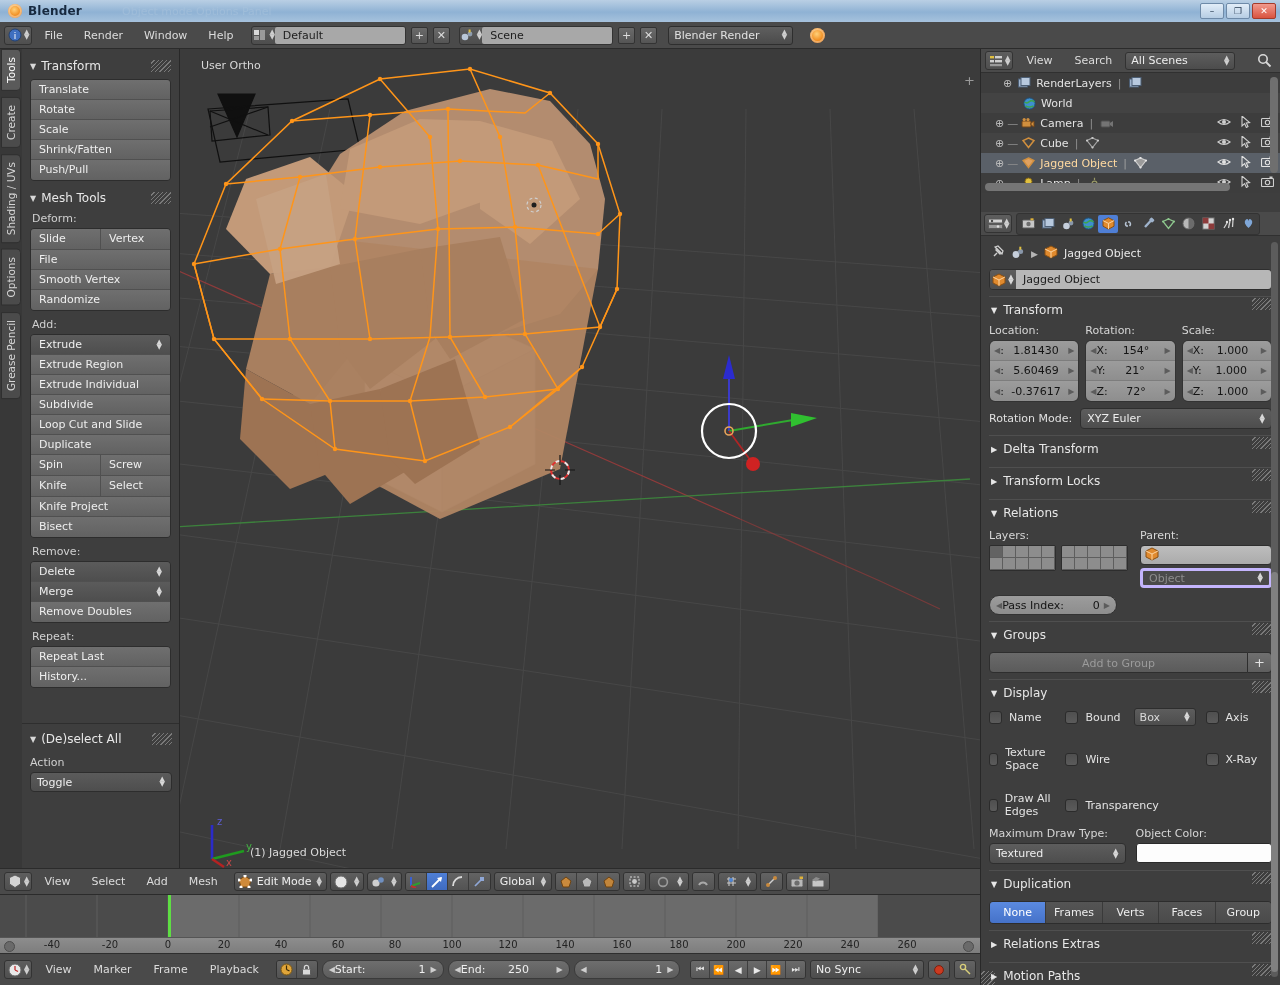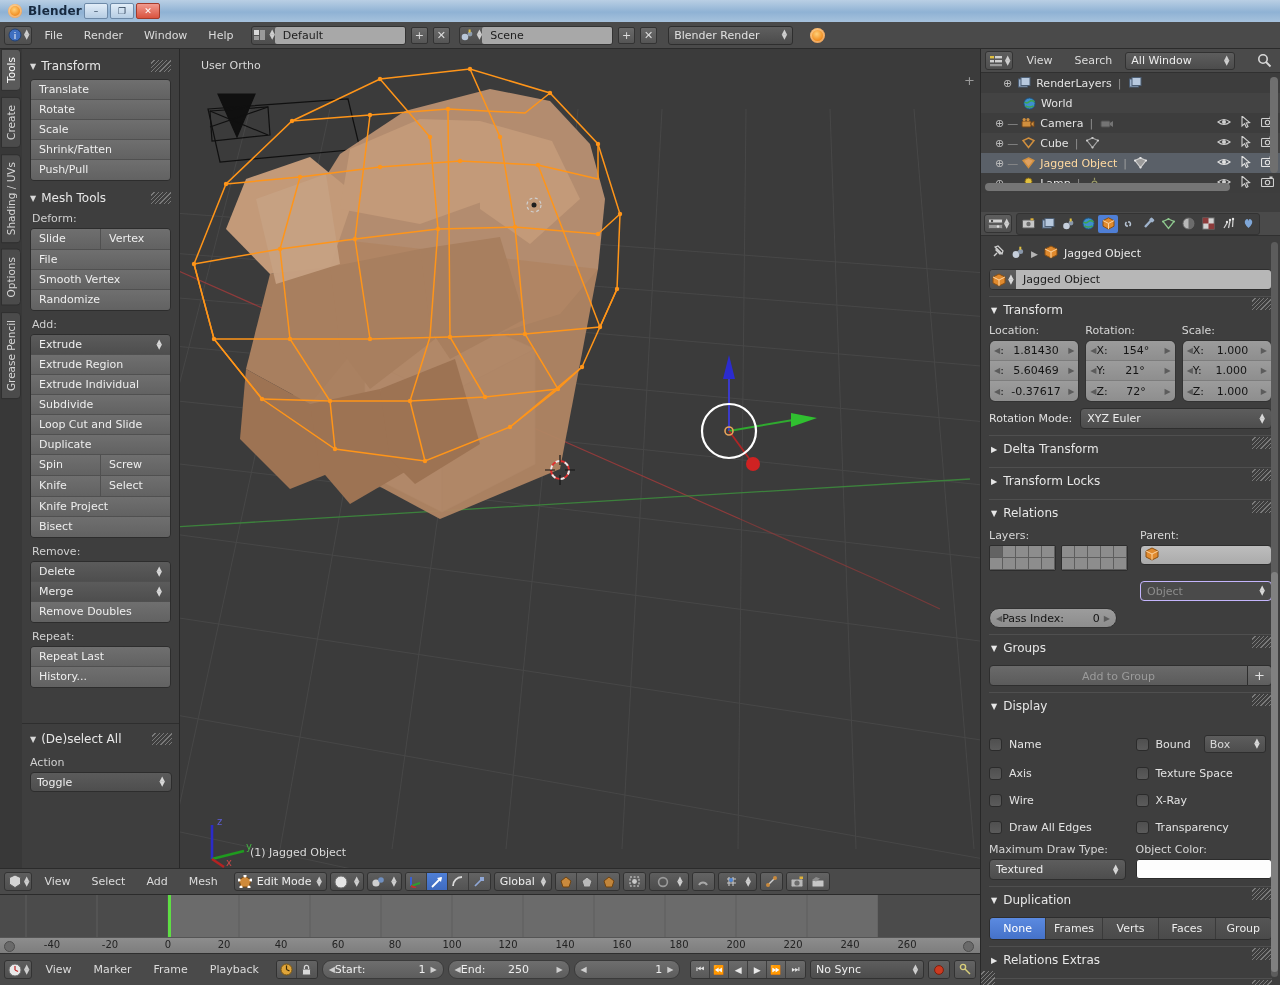--- a/index.html
+++ b/index.html
@@ -212,34 +212,34 @@
   .rowline { display:flex; align-items:center; gap:8px; margin-top:6px;}
   .layersgrid { display:flex; gap:5px;}
   .lgroup { display:grid; grid-template-columns:repeat(5,1fr); grid-template-rows:repeat(2,1fr);
     border:1px solid #2d2d2d; border-radius:2px; overflow:hidden;}
   .lcell { width:13px; height:12px; background:#8d8d8d; border-right:1px solid #5e5e5e;
     border-bottom:1px solid #5e5e5e;}
   .lcell.on { background:#636363;}
   .parentfield { display:flex; align-items:center; height:20px; border:1px solid #2e2e2e;
     border-radius:4px; background:linear-gradient(to bottom,#bdbdbd,#ababab); padding:0 4px; gap:4px;}
   .ghostsel { display:flex; align-items:center; justify-content:space-between; height:20px;
-    border:1px solid #c4b5fd; border-radius:4px; background:#4a4a4a; color:#8d8d8d;
-    font-size:11px; padding:0 6px; margin-top:16px;}
+    border:3px solid #c4b5fd; border-radius:4px; background:#4a4a4a; color:#8d8d8d;
+    font-size:11px; padding:0 6px; margin-top:3px;}
   .passidx { display:flex; align-items:center; justify-content:space-between; height:20px;
     width:128px; border-radius:10px; border:1px solid #333;
     background:linear-gradient(to bottom,#9c9c9c,#8d8d8d); color:#141414; font-size:11px; padding:0 6px;
     margin-top:7px;}
   .addgroup { display:flex; align-items:center; margin-top:5px;}
   .addgroup .ag-main { flex:1; height:21px; line-height:21px; text-align:center;
     border:1px solid #2e2e2e; border-radius:4px 0 0 4px;
     background:linear-gradient(to bottom,#6a6a6a,#5b5b5b); color:#9b9b9b; font-size:11px;}
   .addgroup .ag-plus { width:24px; height:21px; border:1px solid #2e2e2e; border-left:none;
     border-radius:0 4px 4px 0; background:linear-gradient(to bottom,#6f6f6f,#5e5e5e);
     display:flex; align-items:center; justify-content:center; color:#e3e3e3; font-size:13px;}
-  .chkgrid { display:grid; grid-template-columns:1fr 1fr; gap:14px 10px; margin-top:17px;}
+  .chkgrid { display:grid; grid-template-columns:1fr 1fr 1fr; gap:20px 10px; margin-top:3px;}
   .chk { display:flex; align-items:center; gap:7px; font-size:11px; color:#e3e3e3;}
   .chkbox { width:13px; height:13px; border-radius:3px; border:1px solid #2b2b2b;
     background:linear-gradient(to bottom,#4f4f4f,#5b5b5b);}
   .boundsel { display:flex; align-items:center; justify-content:space-between; height:18px;
     width:62px; border:1px solid #2e2e2e; border-radius:3px;
     background:linear-gradient(to bottom,#5d5d5d,#4d4d4d); color:#d9d9d9; font-size:11px; padding:0 5px;}
   .colorfield { height:20px; border:1px solid #2b2b2b; border-radius:3px; background:#fdfdfd;}
   .enumrow { display:flex; border:1px solid #2d2d2d; border-radius:4px; overflow:hidden; margin-top:5px;}
   .enumbtn { flex:1; height:21px; line-height:21px; text-align:center; font-size:11px;
     color:#ececec; background:linear-gradient(to bottom,#555,#4a4a4a); border-right:1px solid #3a3a3a;}
@@ -253,20 +253,21 @@
     background:repeating-linear-gradient(135deg, transparent 0 2px, #d8d8d8 2px 3px);}
 </style>
 </head>
 <body>
 
 <div class="app">
 
   <div class="titlebar">
     <div class="tlogo"></div>
     <div class="ttitle">Blender</div>
+    <div class="ghost">Object mode Options  Panel</div>
     <div class="winbtns">
       <div class="winbtn">–</div>
       <div class="winbtn">❐</div>
       <div class="winbtn close">✕</div>
     </div>
   </div>
 
   <div class="topbar">
     <div class="ed-sel">
       <span class="icon-box">
@@ -926,21 +927,21 @@
             </svg>
         </span>
         <span class="spin">
             <span>▲</span>
             <span>▼</span>
           </span>
       </div>
       <div class="menuitem">View</div>
       <div class="menuitem">Search</div>
       <div class="ol-combo">
-        <span>All Window</span>
+        <span>All Scenes</span>
         <span class="spin">
             <span>▲</span>
             <span>▼</span>
           </span>
       </div>
       <div class="icon-box" style="margin-left:auto;margin-right:4px">
         <svg width="15" height="15" viewBox="0 0 15 15">
             <circle cx="6" cy="6" r="4.2" fill="none" stroke="#d9d9d9" stroke-width="1.6"></circle>
             <line x1="9" y1="9" x2="13.5" y2="13.5" stroke="#d9d9d9" stroke-width="1.8"></line>
           </svg>

